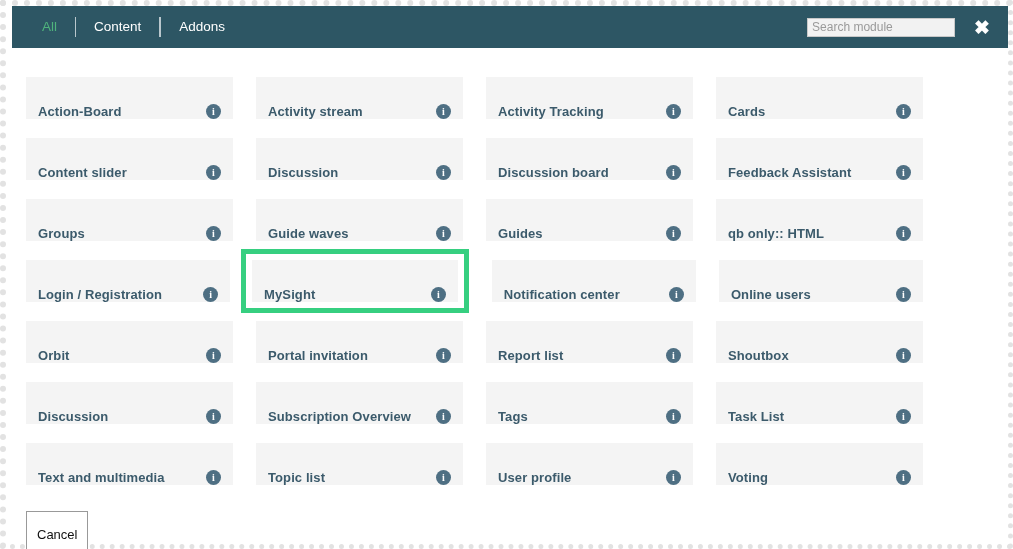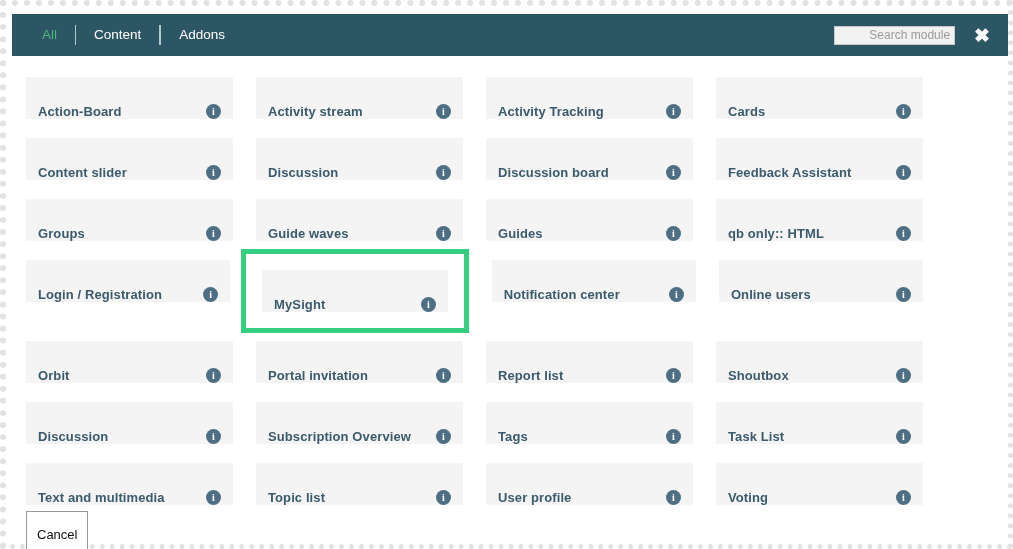--- a/index.html
+++ b/index.html
@@ -23,21 +23,21 @@
     border-top-width: 6px;
     border-left-width: 6px;
     border-right-width: 5px;
     border-bottom-width: 5px;
     padding: 0;
   }
   
   #header {
     position: absolute;
     left: 6px;
-    top: 8px;
+    top: 0;
     width: 996px;
     height: 42px;
     background: #2d5664;
     display: flex;
     align-items: center;
     box-sizing: border-box;
   }
   .tabs {
     display: flex;
     align-items: center;
@@ -61,31 +61,30 @@
     height: 20px;
     background: #b9c7cd;
   }
   .header-right {
     margin-left: auto;
     display: flex;
     align-items: center;
     padding-right: 18px;
   }
   #search-module {
-    width: 121px;
+    width: 148px;
     height: 19px;
     box-sizing: border-box;
     border: 1px solid #c8c8c8;
     background: #f2f2f2;
     font-family: "Liberation Sans", sans-serif;
     font-size: 12px;
     color: #c2410c;
     padding: 1px 4px;
     outline: none;
-    text-align: right;
   }
   #search-module::placeholder {
     color: #9a9a9a;
   }
   .close-btn {
     margin-left: 19px;
     color: #ffffff;
     font-size: 19px;
     font-weight: bold;
     line-height: 1;
@@ -143,21 +142,21 @@
   }
   .card-slot.selected {
     width: 232px;
     margin-right: 0;
     margin-left: -12px;
     margin-top: -11px;
     margin-bottom: -11px;
   }
   .card-slot.selected .sel-wrap {
     border: 5px solid #36cf80;
-    padding: 16px;
+    padding: 6px;
     background: #ffffff;
     box-sizing: border-box;
   }
   .card-slot.selected .card {
     height: 42px;
   }
   .card-slot.selected + .card-slot {
     margin-left: 23px;
   }
   

